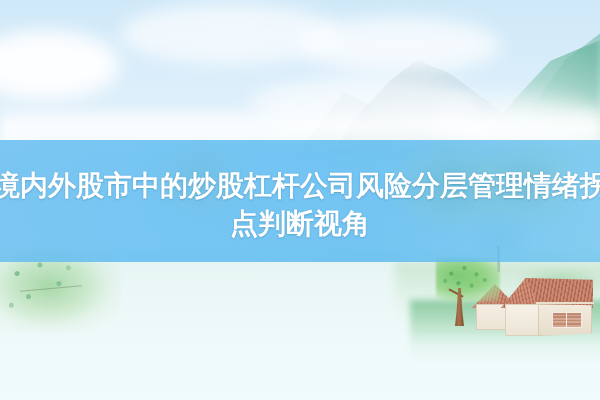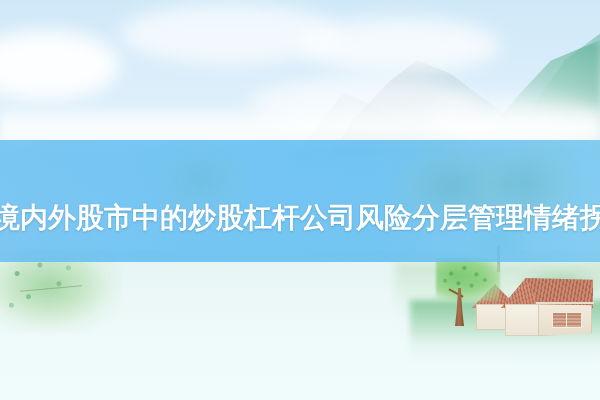--- a/index.html
+++ b/index.html
@@ -246,21 +246,21 @@
     left: 0; top: 140px;
     width: 600px; height: 122px;
     background: linear-gradient(to right,
       rgba(104,190,240,0.86) 0%,
       rgba(100,190,242,0.88) 30%,
       rgba(95,188,240,0.86) 62%,
       rgba(108,195,238,0.82) 100%);
   }
   .title-band-inner {
     position: absolute;
-    left: 0; top: 157px; width: 600px; height: 122px;
+    left: 0; top: 144px; width: 600px; height: 122px;
     display: flex;
     flex-direction: column;
     align-items: center;
     justify-content: center;
   }
   .title-line {
     color: #ffffff;
     font-size: 28px;
     font-weight: bold;
     line-height: 38px;
@@ -322,15 +322,16 @@
   <div class="layer foliage-left-dots"></div>
   <div class="layer twig"></div>
 
   <div class="title-band"></div>
   <div class="band-tree band-tree-3 layer" style="top:140px;"></div>
   <div class="band-tree band-tree-1 layer" style="top:140px;"></div>
   <div class="band-tree band-tree-2 layer" style="top:140px;"></div>
 
   <div class="title-band-inner">
     <div class="title-line l1">境内外股市中的炒股杠杆公司风险分层管理情绪拐</div>
+    <div class="title-line l2">点判断视角</div>
   </div>
 
 </div>
 
 </body></html>

